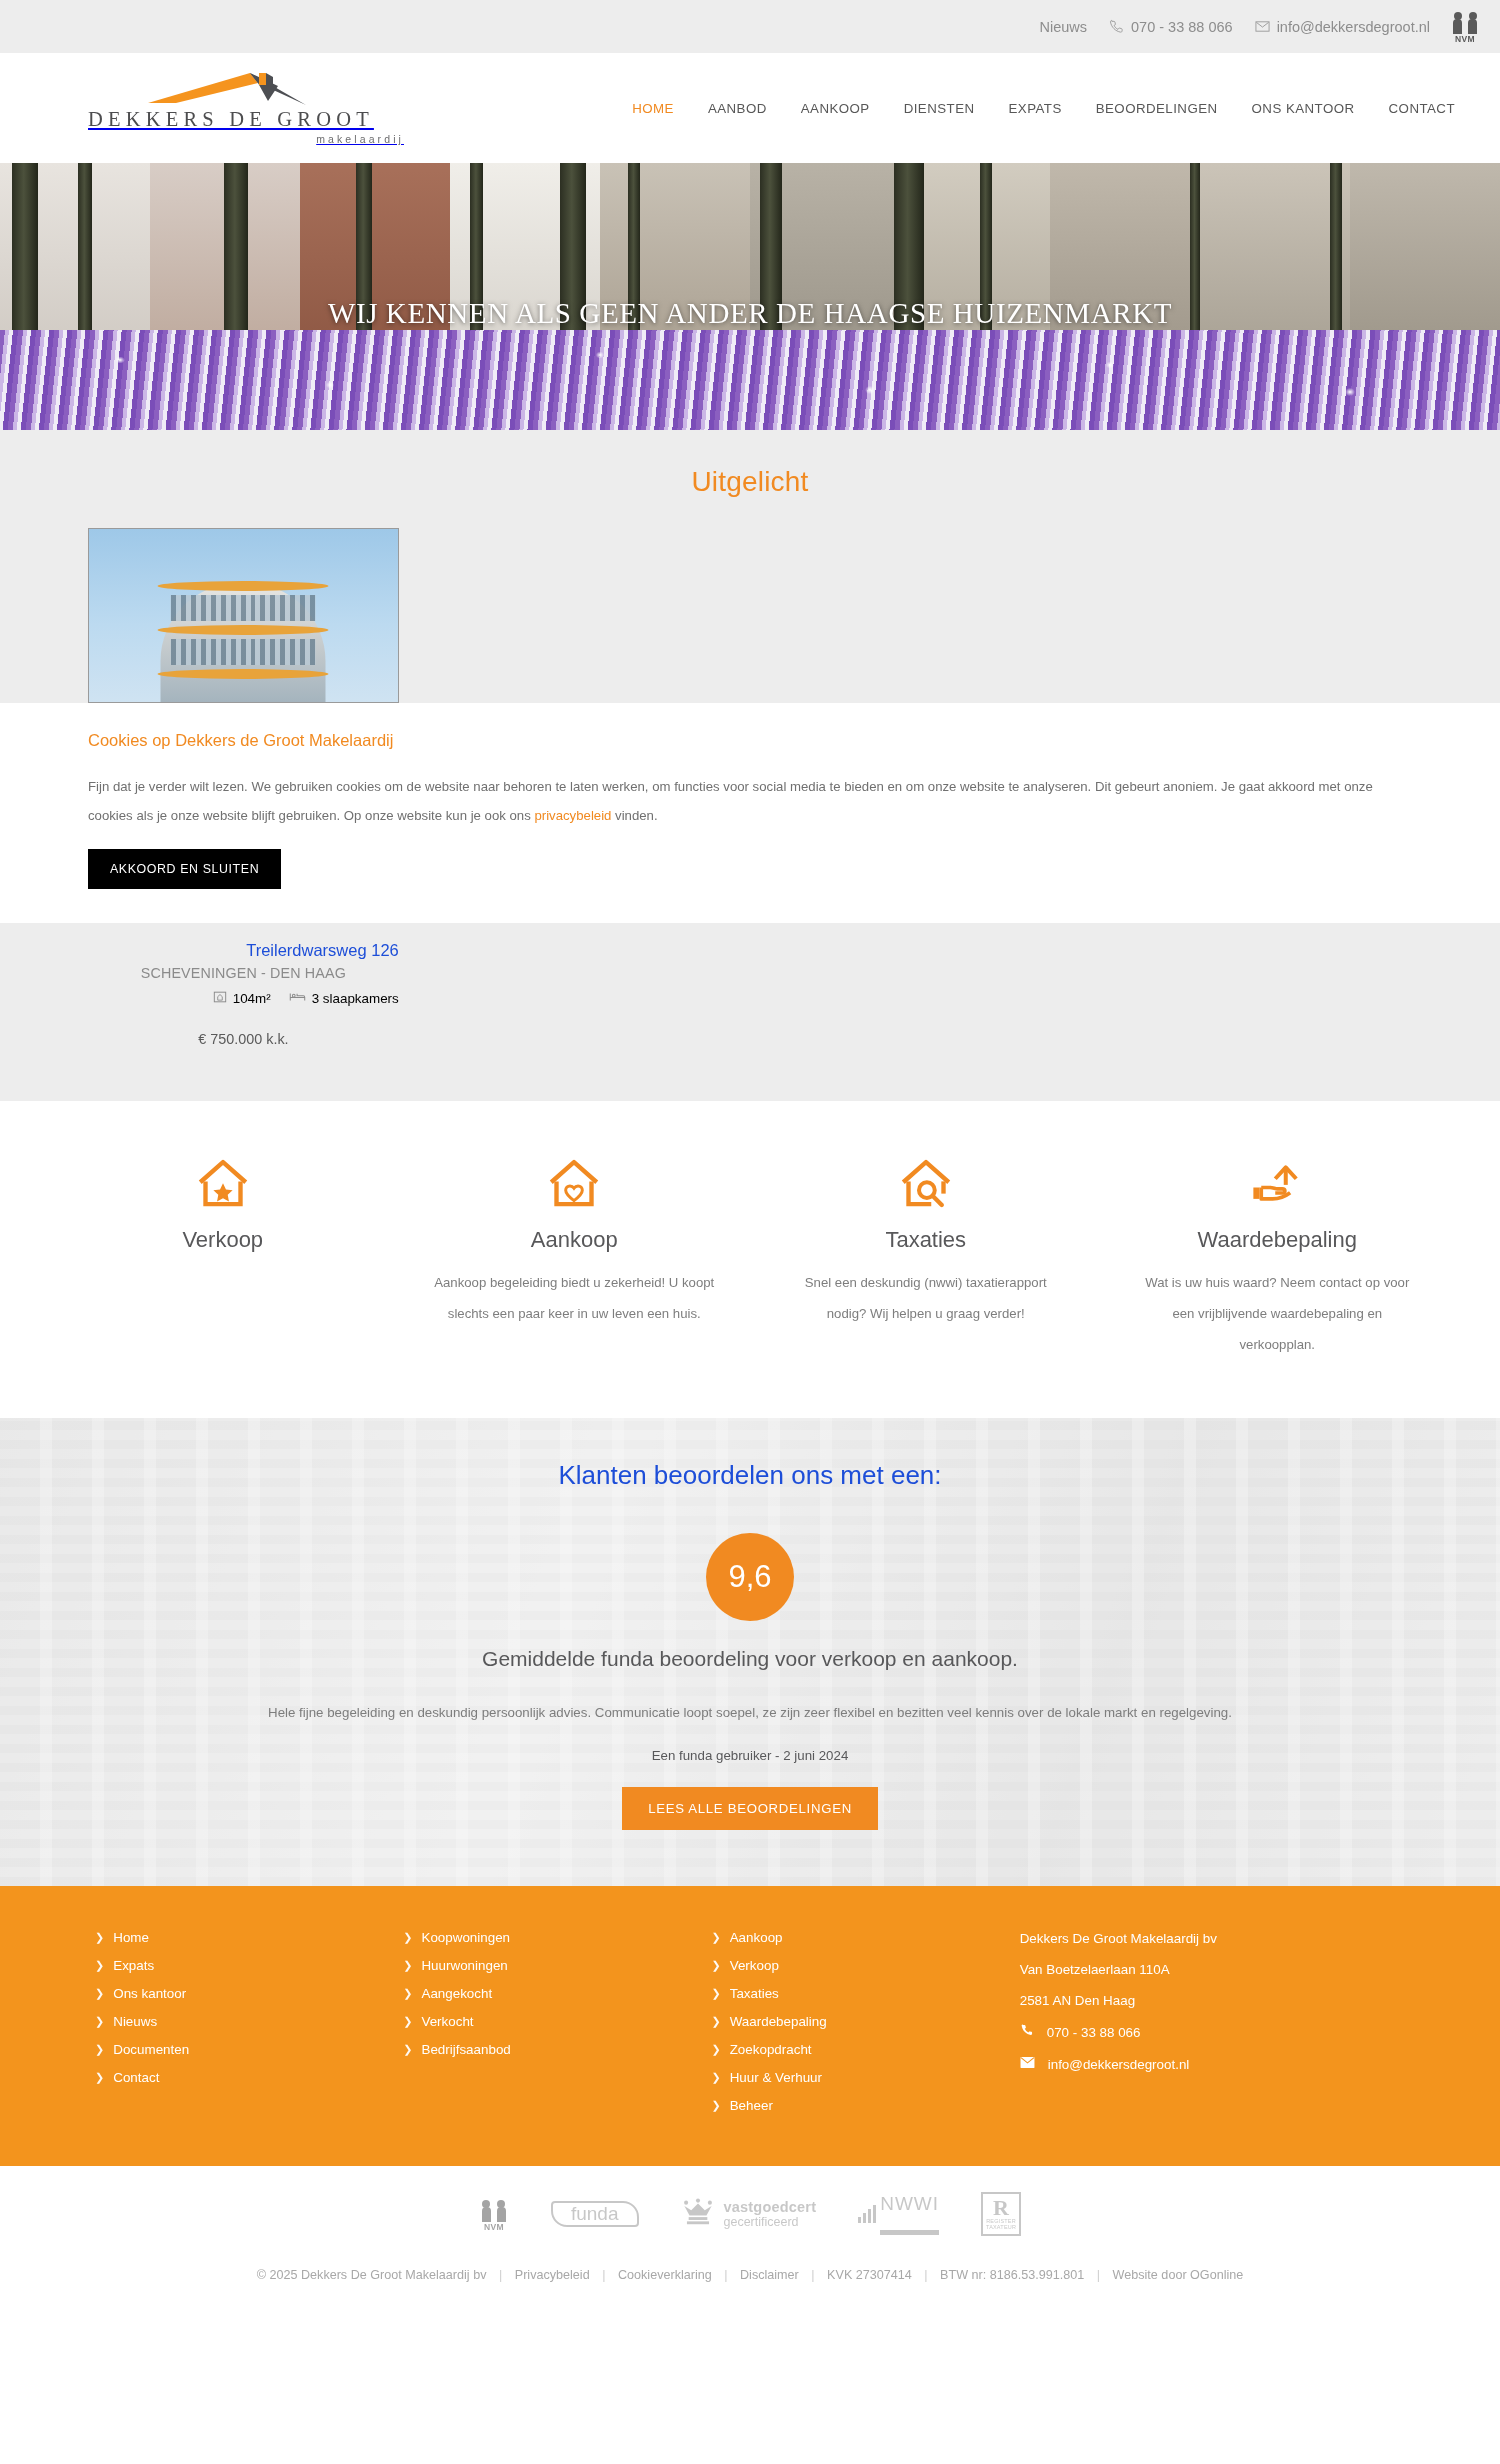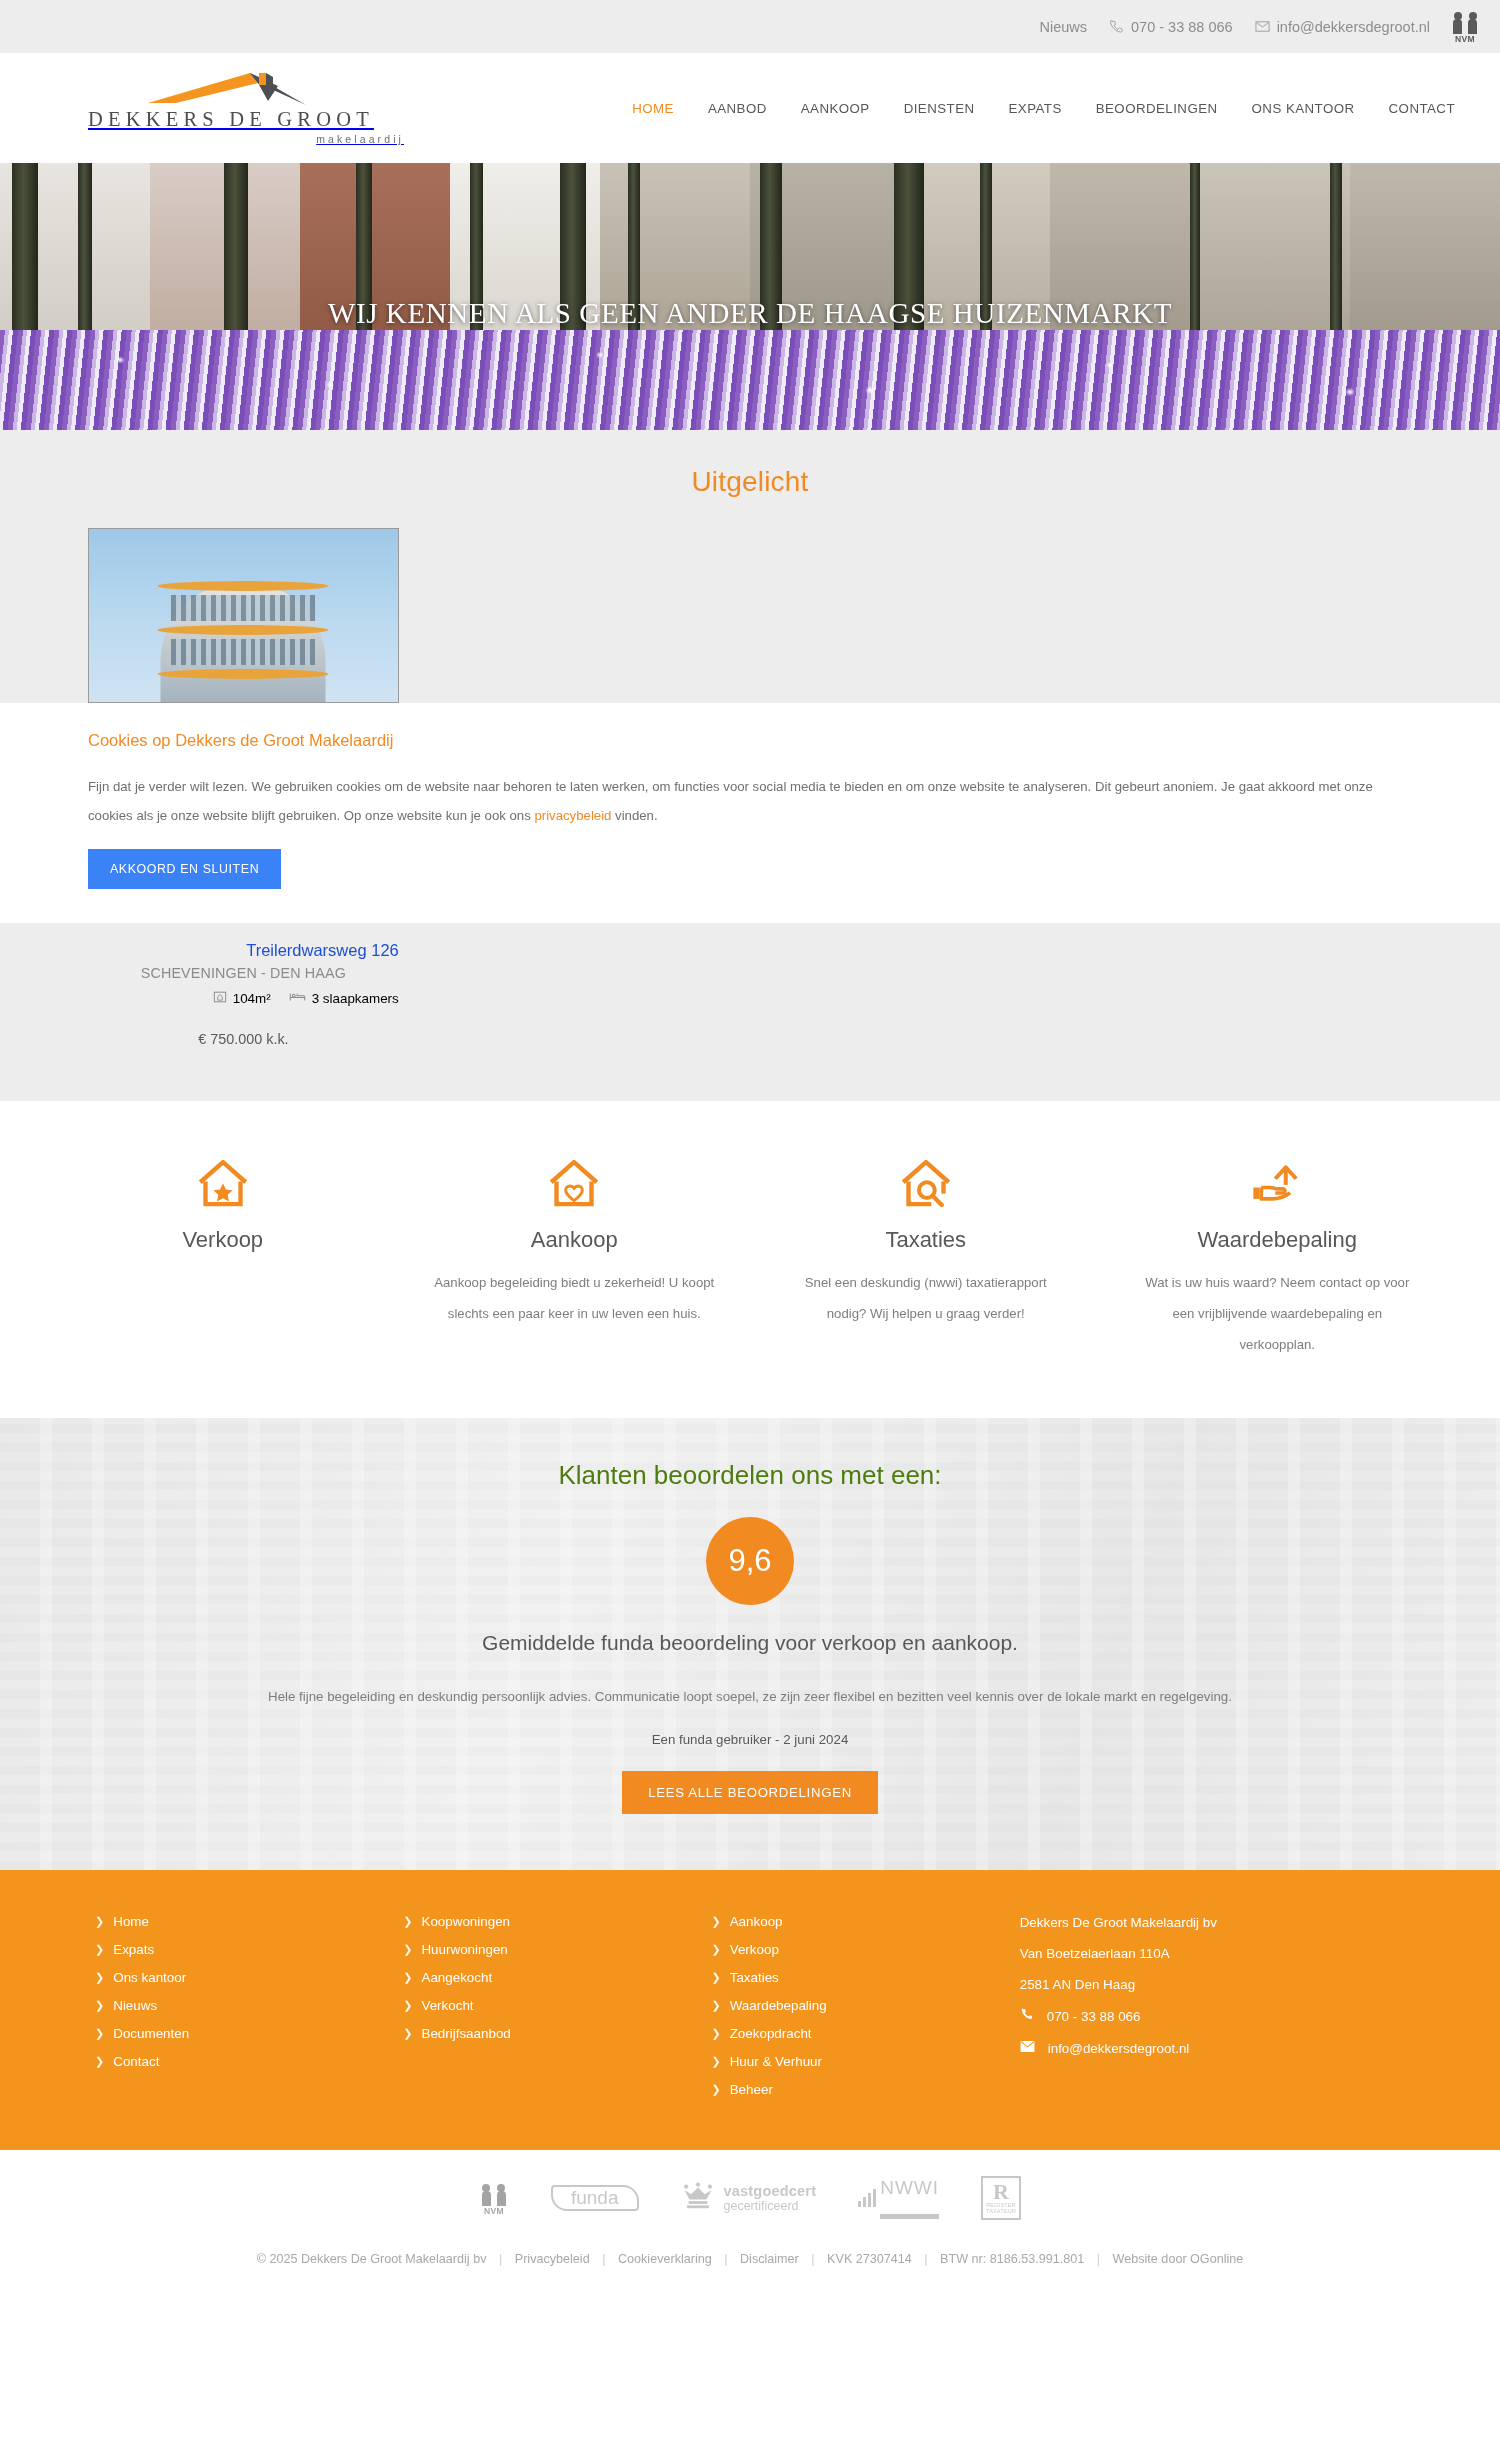--- a/index.html
+++ b/index.html
@@ -211,21 +211,21 @@
   .cookie-text {
     font-size: 13.2px;
     line-height: 29px;
     color: #707070;
     max-width: 1320px;
   }
   .cookie-text a { color:#f18a21; text-decoration:none; }
   .btn-orange {
     display:inline-block;
     margin-top: 19px;
-    background: #3b82f6;
+    background: #000000;
     color: #fff;
     border: none;
     font-size: 12.4px;
     letter-spacing: .6px;
     padding: 13px 22px;
     cursor: pointer;
     font-family: "Liberation Sans", sans-serif;
   }
 
   
@@ -275,21 +275,21 @@
   .reviews-bg {
     position:absolute; inset:0;
     background:
       repeating-linear-gradient(90deg, rgba(255,255,255,.0) 0 40px, rgba(255,255,255,.35) 40px 52px),
       repeating-linear-gradient(0deg, rgba(0,0,0,.04) 0 9px, rgba(0,0,0,0) 9px 19px),
       linear-gradient(110deg,#dadada 0%, #ececec 38%, #d6d6d6 72%, #e4e4e4 100%);
     opacity: .95;
   }
   .reviews-overlay { position:absolute; inset:0; background: rgba(246,246,246,.55); }
   .reviews-inner { position:relative; z-index:2; text-align:center; }
-  .reviews h2 { color:#4d7c0f; font-size:26px; font-weight:normal; margin-bottom: 26px; }
+  .reviews h2 { color:#1d4ed8; font-size:26px; font-weight:normal; margin-bottom: 42px; }
   .score-circle {
     width: 88px; height: 88px; border-radius:50%;
     background:#f18a21; color:#fff;
     display:flex; align-items:center; justify-content:center;
     font-size: 31px; margin: 0 auto 26px auto;
   }
   .rev-sub { font-size: 21px; color:#58585a; margin-bottom: 26px; }
   .rev-quote {
     font-size: 13.3px; color:#7d7d7d; line-height:31px;
     width: 1060px; margin: 0 auto 20px auto;

